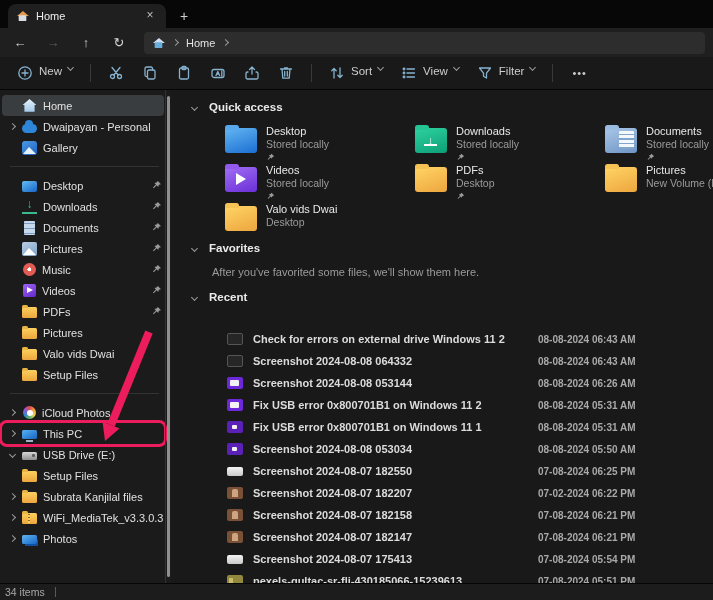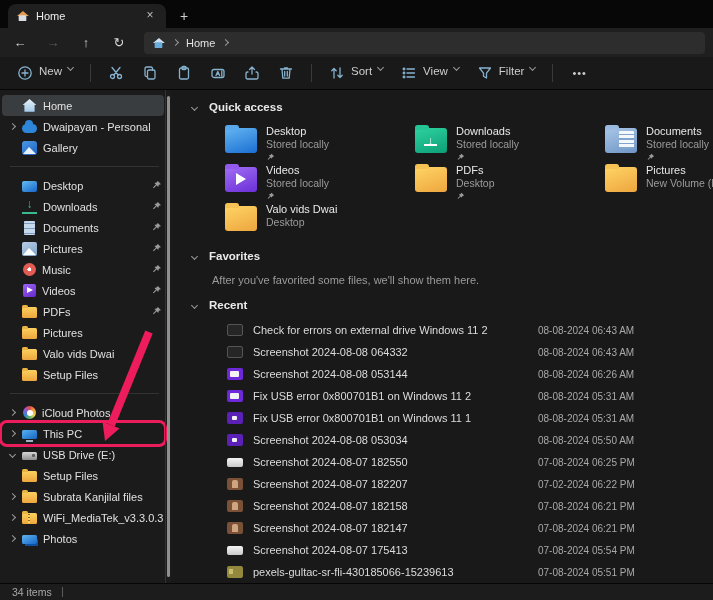--- a/index.html
+++ b/index.html
@@ -103,34 +103,34 @@
   .f-videos { background:linear-gradient(160deg,#a06ef5,#6c2fd6); } .f-videos::before { background:#9259ec; }
   .f-videos .qdeco { left:11px; top:6px; border-left:10px solid #fff; border-top:6.5px solid transparent; border-bottom:6.5px solid transparent; }
   .f-yellow { background:linear-gradient(160deg,#ffd466,#eda63e); } .f-yellow::before { background:#f6c254; }
   .qtext { display:flex; flex-direction:column; margin-top:3px; }
   .qname { font-size:11px; color:#e8e8e8; line-height:13px; }
   .qsub { font-size:10.5px; color:#9b9b9b; line-height:13px; }
   .qtile .pin { width:9px; height:9px; margin-top:2px; }
   .qtile.pinned .pin { display:block; }
 
   
-  .recent { margin-top:5px; }
+  .recent { margin-top:22px;font-weight:bold; }
   .rrow { height:22px; display:flex; align-items:center; position:relative; }
   .thumb { width:16px; height:12px; border-radius:2px; margin-left:35px; flex:none; position:relative; }
   .t-dark { background:#262626; border:1px solid #555; }
   .t-purple { background:#6d28d9; } .t-purple::after { content:''; position:absolute; left:3px; top:3px; width:9px; height:6px; background:#f2f2f2; border-radius:1px; }
   .t-purpledot { background:#5b21b6; } .t-purpledot::after { content:''; position:absolute; left:5px; top:4px; width:5px; height:4px; background:#f2f2f2; border-radius:1px; }
   .t-light { background:linear-gradient(#f4f4f4,#c9c9c9); height:9px; }
   .t-person { background:#7a5137; } .t-person::after { content:''; position:absolute; left:5px; top:2px; width:6px; height:8px; background:#cfa480; border-radius:2px 2px 0 0; }
   .t-olive { background:#92883e; } .t-olive::after { content:''; position:absolute; left:2px; top:3px; width:4px; height:5px; background:#c9bd6a; }
   .rname { font-size:11px; color:#dcdcdc; margin-left:10px; white-space:nowrap; }
   .rdate { position:absolute; left:346px; font-size:10px; color:#a9a9a9; white-space:nowrap; }
 
   
-  .statusbar { position:absolute; left:0; top:583px; width:713px; height:17px; background:#1c1c1c; border-top:1px solid #060606; display:flex; align-items:center; padding-left:12px; gap:10px; }
+  .statusbar { position:absolute; left:0; top:583px; width:713px; height:17px; background:#1c1c1c; border-top:1px solid #060606; display:flex; align-items:center; padding-left:5px; gap:10px; }
   .scount { font-size:10.5px; color:#a8a8a8; }
   .ssep { width:1px; height:10px; background:#5a5a5a; }
 
   
   .annot-svg { position:absolute; left:0; top:0; pointer-events:none; z-index:40; }
 </style>
 </head>
 <body>
 
 <div class="app">
@@ -467,21 +467,21 @@
               <i class="qdeco"></i>
             </div>
             <div class="qtext">
               <span class="qname">Valo vids Dwai</span>
               <span class="qsub">Desktop</span>
 
             </div>
           </div>
         </div>
 
-      <div class="sechead" style="margin-top:8px">
+      <div class="sechead" style="">
         <span class="chev down"></span>
         <span class="label">Favorites</span>
       </div>
       <div class="fav-empty">After you've favorited some files, we'll show them here.</div>
 
       <div class="sechead" style="margin-top:8px">
         <span class="chev down"></span>
         <span class="label">Recent</span>
       </div>
 

